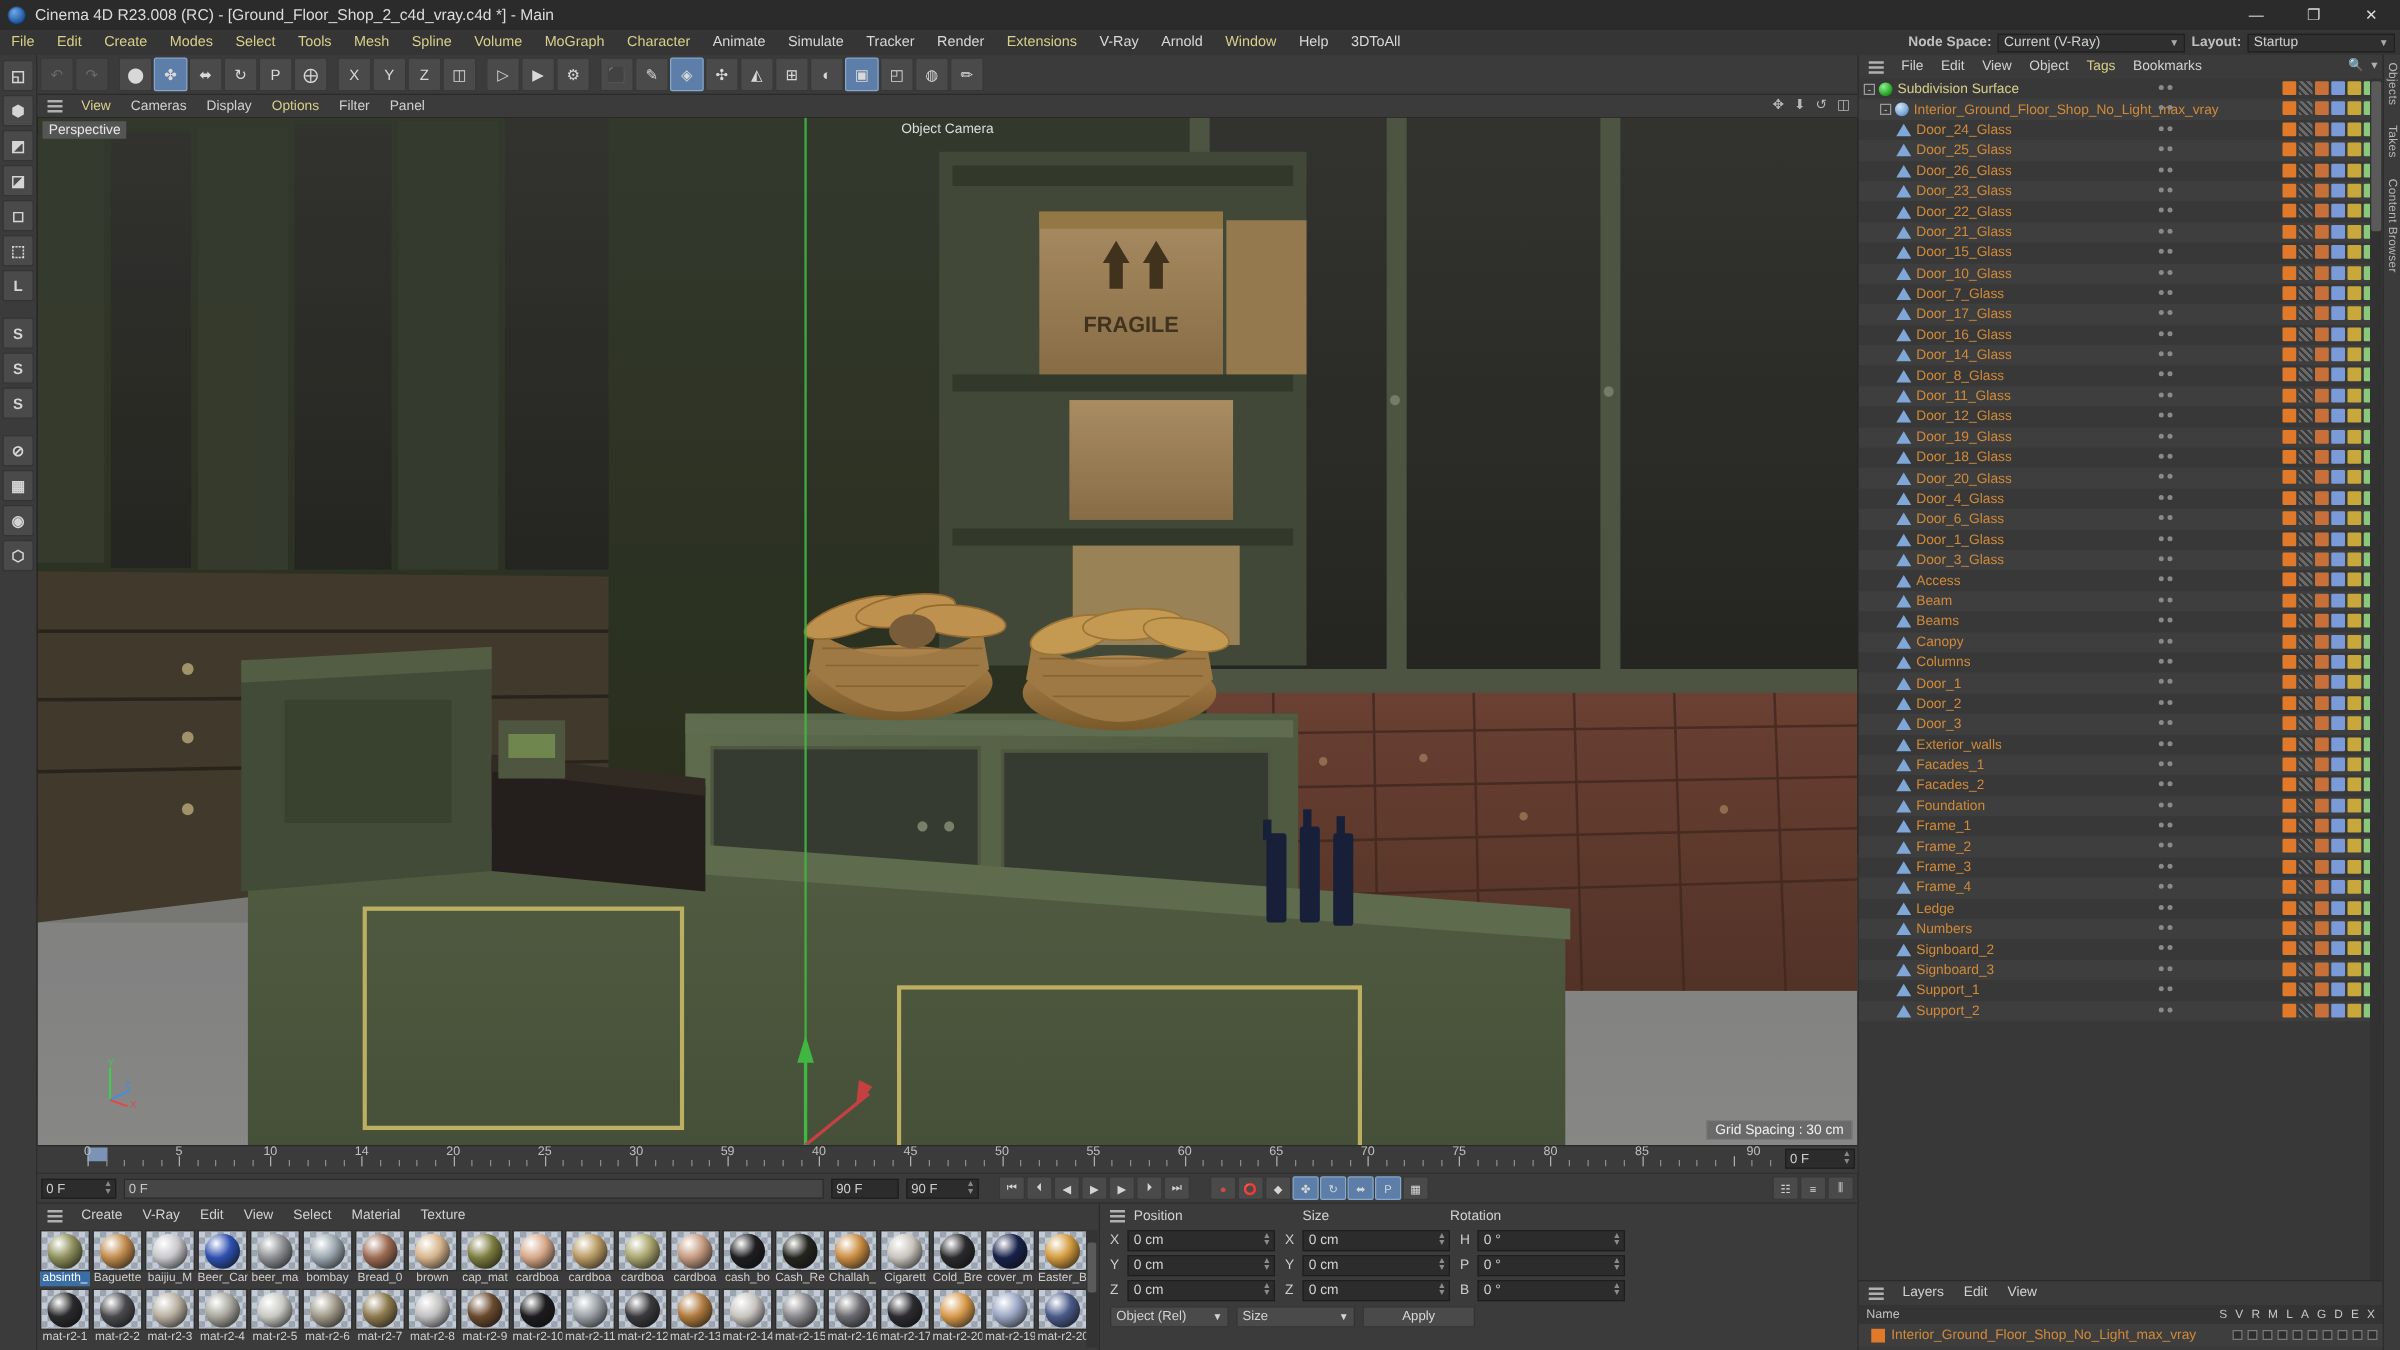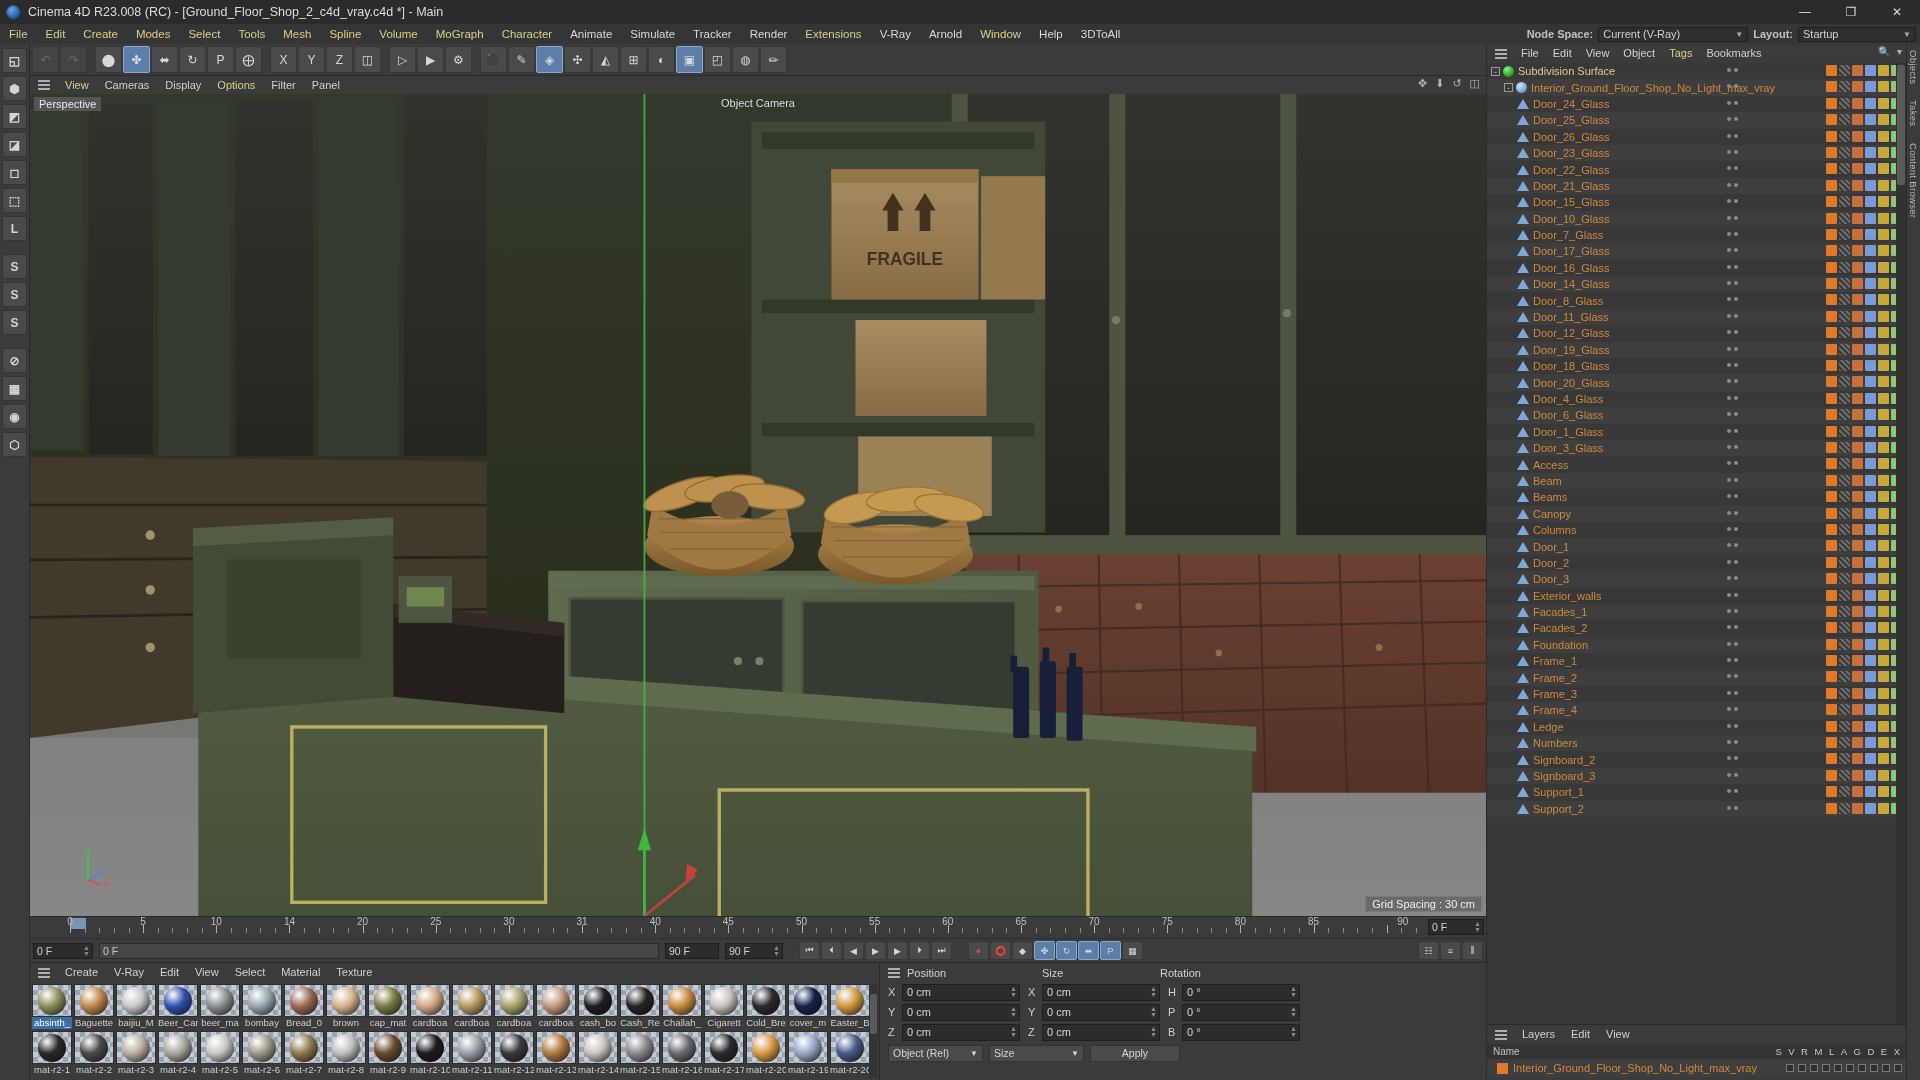--- a/index.html
+++ b/index.html
@@ -599,21 +599,21 @@
           <div class="tk" style="left: 28.2609%;"></div>
           <div class="tk" style="left: 29.3478%;"></div>
           <div class="tk" style="left: 30.4348%;"></div>
           <div class="tk" style="left: 31.5217%;"></div>
           <div class="lb" style="left: 32.6087%;">30</div>
           <div class="tk tkM" style="left: 32.6087%;"></div>
           <div class="tk" style="left: 33.6957%;"></div>
           <div class="tk" style="left: 34.7826%;"></div>
           <div class="tk" style="left: 35.8696%;"></div>
           <div class="tk" style="left: 36.9565%;"></div>
-          <div class="lb" style="left: 38.0435%;">31</div>
+          <div class="lb" style="left: 38.0435%;">59</div>
           <div class="tk tkM" style="left: 38.0435%;"></div>
           <div class="tk" style="left: 39.1304%;"></div>
           <div class="tk" style="left: 40.2174%;"></div>
           <div class="tk" style="left: 41.3043%;"></div>
           <div class="tk" style="left: 42.3913%;"></div>
           <div class="lb" style="left: 43.4783%;">40</div>
           <div class="tk tkM" style="left: 43.4783%;"></div>
           <div class="tk" style="left: 44.5652%;"></div>
           <div class="tk" style="left: 45.6522%;"></div>
           <div class="tk" style="left: 46.7391%;"></div>

